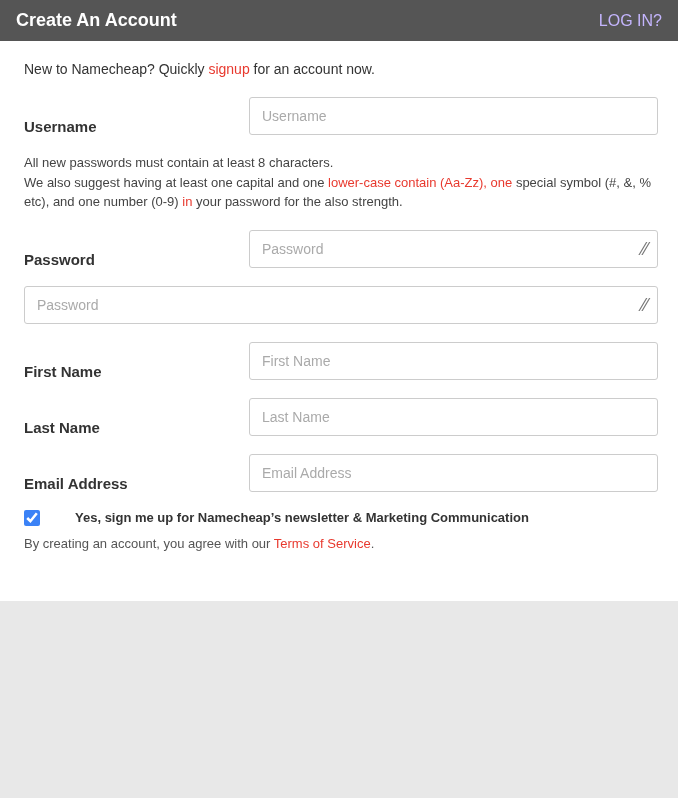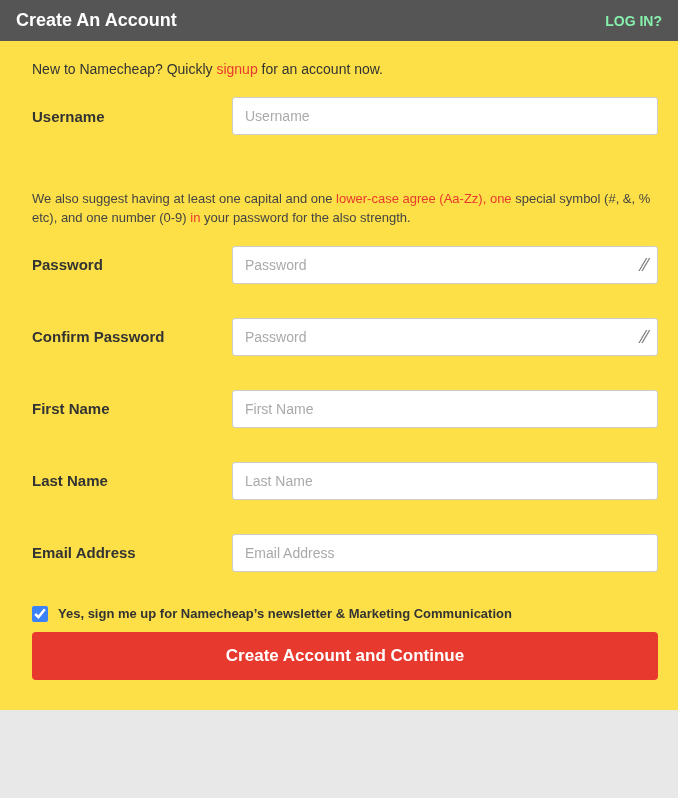--- a/index.html
+++ b/index.html
@@ -1,18 +1,19 @@
 <!DOCTYPE html>
 <html><head>
   <meta charset="utf-8">
   <style>
     * {
       box-sizing: border-box;
       margin: 0;
       padding: 0;
+      gap: 25px;
     }
 
     body {
       width: 678px;
       min-height: 798px;
       font-family: Arial, sans-serif;
       background: #e8e8e8;
     }
 
     .header {
@@ -23,47 +24,47 @@
       align-items: center;
     }
 
     .header-title {
       color: #ffffff;
       font-size: 18px;
       font-weight: bold;
     }
 
     .header-login {
-      color: #86efac;
-      font-size: 14px;
-      font-weight: bold;
+      color: #c4b5fd;
+      font-size: 16px;
+      font-weight: normal;
       text-decoration: none;
       cursor: pointer;
     }
 
     .main-content {
-      background: #fde047;
-      padding: 20px 20px 30px 32px;
+      background: #ffffff;
+      padding: 20px 20px 30px 24px;
     }
 
     .intro-text {
       font-size: 14px;
       color: #333;
       margin-bottom: 20px;
     }
 
     .intro-text a {
       color: #e8392e;
       text-decoration: none;
     }
 
     .form-row {
       display: flex;
-      align-items: center;
-      margin-bottom: 34px;
+      align-items: flex-end;
+      margin-bottom: 18px;
     }
 
     .form-label {
       width: 200px;
       font-size: 15px;
       font-weight: bold;
       color: #333;
       flex-shrink: 0;
     }
 
@@ -171,34 +172,33 @@
   </p>
 
   <div class="form-row">
     <label class="form-label">Username</label>
     <div class="form-input-wrapper">
       <input class="form-input" type="text" placeholder="Username" style="">
     </div>
   </div>
 
   <div class="password-hint">
-    <br>
-    <span>We also suggest having at least one capital and one </span><span style="color:#e8392e;">lower-case agree (Aa-Zz), one</span><span> special symbol (#, &amp;, % etc), and one number (0-9) </span><span style="color:#e8392e;margin-top:27px;">in</span><span> your password for the also strength.</span>
+    <span>All new passwords must contain at least 8 characters.</span><br>
+    <span>We also suggest having at least one capital and one </span><span style="color:#e8392e;">lower-case contain (Aa-Zz), one</span><span> special symbol (#, &amp;, % etc), and one number (0-9) </span><span style="color:#e8392e;margin-top:27px;">in</span><span> your password for the also strength.</span>
   </div>
 
   <div class="form-row">
     <label class="form-label">Password</label>
     <div class="form-input-wrapper">
       <input class="form-input" type="password" style="padding-right: 40px;" placeholder="Password">
       <span class="password-toggle">⁄⁄</span>
     </div>
   </div>
 
   <div class="form-row">
-    <label class="form-label">Confirm Password</label>
     <div class="form-input-wrapper">
       <input class="form-input" type="password" style="padding-right: 40px;" placeholder="Password">
       <span class="password-toggle">⁄⁄</span>
     </div>
   </div>
 
   <div class="form-row">
     <label class="form-label">First Name</label>
     <div class="form-input-wrapper">
       <input class="form-input" type="text" placeholder="First Name" style="">
@@ -219,16 +219,18 @@
     </div>
   </div>
 
   <div class="checkbox-row">
     <input type="checkbox" id="newsletter-checkbox" checked="" style="">
     <label class="checkbox-label" for="newsletter-checkbox">
       <strong>Yes, sign me up for Namecheap’s newsletter &amp; Marketing Communication</strong>
     </label>
   </div>
 
-
-  <button class="submit-btn">Create Account and Continue</button>
+  <p class="terms-text">
+    <span>By creating an account, you agree with our </span><a style="color:#e8392e; text-decoration:none;">Terms of Service</a><span>.</span>
+  </p>
+
 
 </div>
 
 </body></html>

